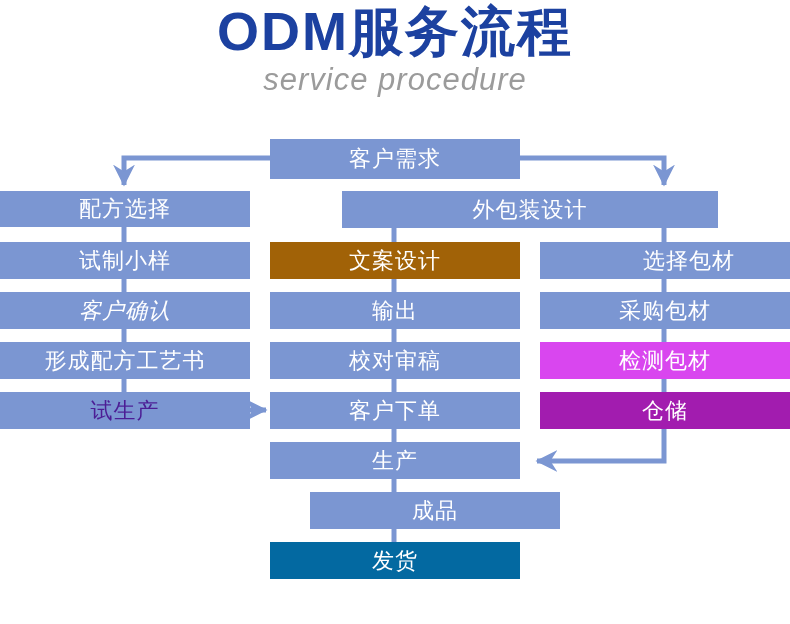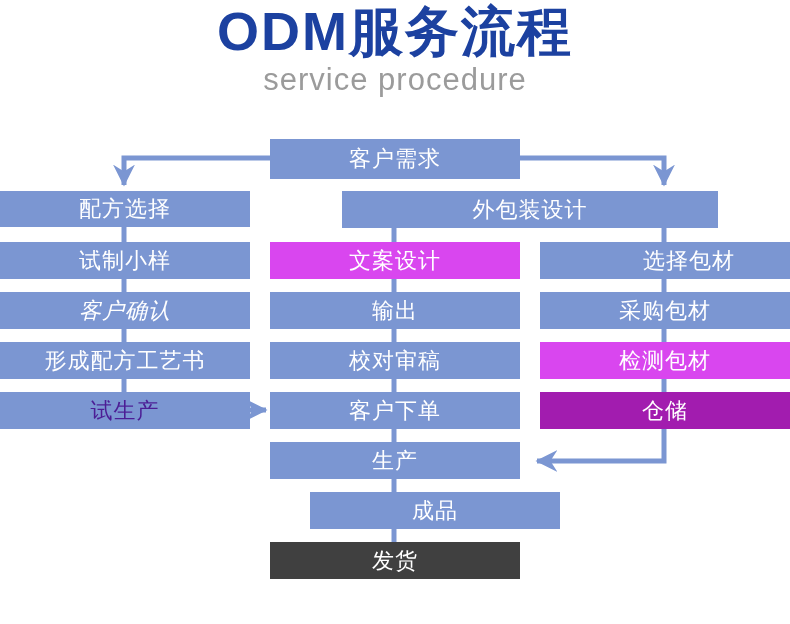--- a/index.html
+++ b/index.html
@@ -32,20 +32,21 @@
     position: absolute;
     top: 60px;
     left: 0;
     width: 100%;
     text-align: center;
     font-size: 31px;
     line-height: 40px;
     font-weight: 400;
     letter-spacing: 1px;
     white-space: nowrap;
+    font-style: italic;
   }
   #connector-layer {
     position: absolute;
     top: 0;
     left: 0;
   }
   .flow-node {
     position: absolute;
     display: flex;
     align-items: center;
@@ -94,26 +95,26 @@
   </svg>
 
   <div id="nodes">
       <div class="flow-node" style="left: 270px; top: 139px; width: 250px; height: 40px; background: rgb(123, 150, 210); color: rgb(255, 255, 255);">客户需求</div>
       <div class="flow-node" style="left: 0px; top: 191px; width: 250px; height: 36px; background: rgb(123, 150, 210); color: rgb(255, 255, 255);">配方选择</div>
       <div class="flow-node" style="left: 0px; top: 242px; width: 250px; height: 37px; background: rgb(123, 150, 210); color: rgb(255, 255, 255);">试制小样</div>
       <div class="flow-node" style="left: 0px; top: 292px; width: 250px; height: 37px; background: rgb(123, 150, 210); color: rgb(255, 255, 255); font-style: italic;">客户确认</div>
       <div class="flow-node" style="left: 0px; top: 342px; width: 250px; height: 37px; background: rgb(123, 150, 210); color: rgb(255, 255, 255);">形成配方工艺书</div>
       <div class="flow-node" style="left: 0px; top: 392px; width: 250px; height: 37px; background: rgb(123, 150, 210); color: #4c1d95;">试生产</div>
       <div class="flow-node" style="left: 342px; top: 191px; width: 376px; height: 37px; background: rgb(123, 150, 210); color: rgb(255, 255, 255);">外包装设计</div>
-      <div class="flow-node" style="left: 270px; top: 242px; width: 250px; height: 37px; background: #d946ef; color: rgb(255, 255, 255);">文案设计</div>
+      <div class="flow-node" style="left: 270px; top: 242px; width: 250px; height: 37px; background: #a16207; color: rgb(255, 255, 255);">文案设计</div>
       <div class="flow-node" style="left: 270px; top: 292px; width: 250px; height: 37px; background: rgb(123, 150, 210); color: rgb(255, 255, 255);">输出</div>
       <div class="flow-node" style="left: 270px; top: 342px; width: 250px; height: 37px; background: rgb(123, 150, 210); color: rgb(255, 255, 255);">校对审稿</div>
       <div class="flow-node" style="left: 270px; top: 392px; width: 250px; height: 37px; background: rgb(123, 150, 210); color: rgb(255, 255, 255);">客户下单</div>
       <div class="flow-node" style="left: 270px; top: 442px; width: 250px; height: 37px; background: rgb(123, 150, 210); color: rgb(255, 255, 255);">生产</div>
       <div class="flow-node" style="left: 270px; top: 492px; width: 250px; height: 37px; background: rgb(123, 150, 210); color: rgb(255, 255, 255); margin-left: 40px;">成品</div>
-      <div class="flow-node" style="left: 270px; top: 542px; width: 250px; height: 37px; background: #404040; color: rgb(255, 255, 255);">发货</div>
+      <div class="flow-node" style="left: 270px; top: 542px; width: 250px; height: 37px; background: #0369a1; color: rgb(255, 255, 255);">发货</div>
       <div class="flow-node" style="left: 540px; top: 242px; width: 250px; height: 37px; background: rgb(123, 150, 210); color: rgb(255, 255, 255); padding-left: 24px;">选择包材</div>
       <div class="flow-node" style="left: 540px; top: 292px; width: 250px; height: 37px; background: rgb(123, 150, 210); color: rgb(255, 255, 255);">采购包材</div>
       <div class="flow-node" style="left: 540px; top: 342px; width: 250px; height: 37px; background: #d946ef; color: rgb(255, 255, 255);">检测包材</div>
       <div class="flow-node" style="left: 540px; top: 392px; width: 250px; height: 37px; background: #a21caf; color: rgb(255, 255, 255);">仓储</div>
     </div>
 
 </div>
 
 </body></html>

